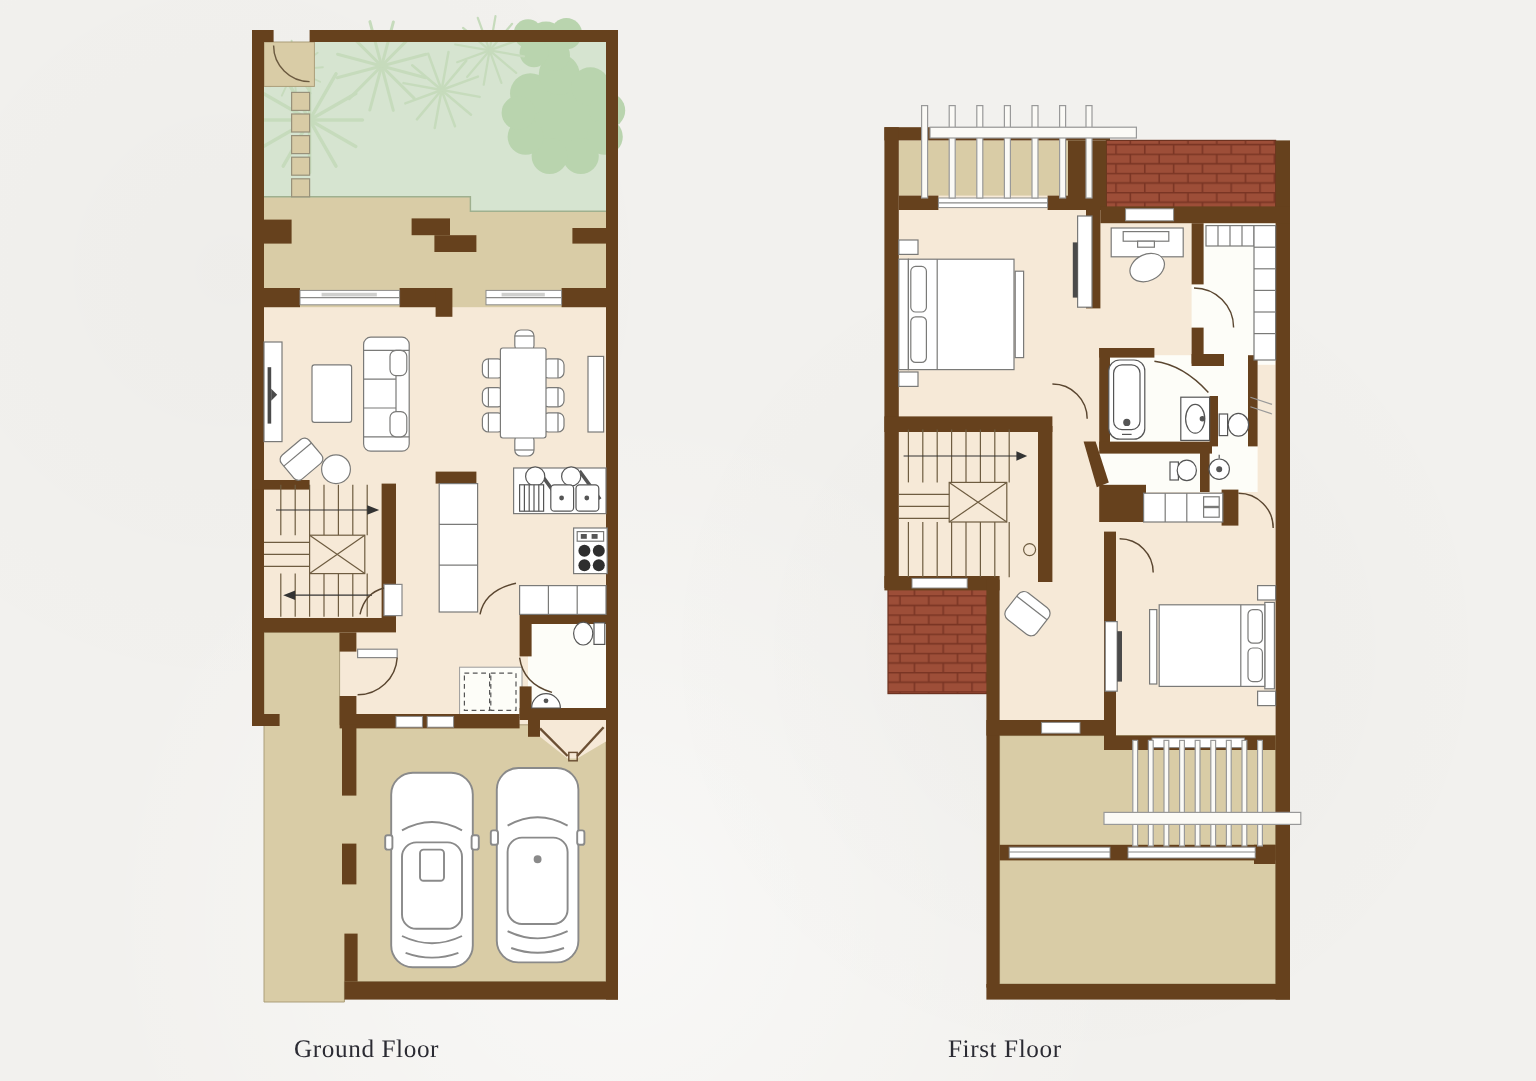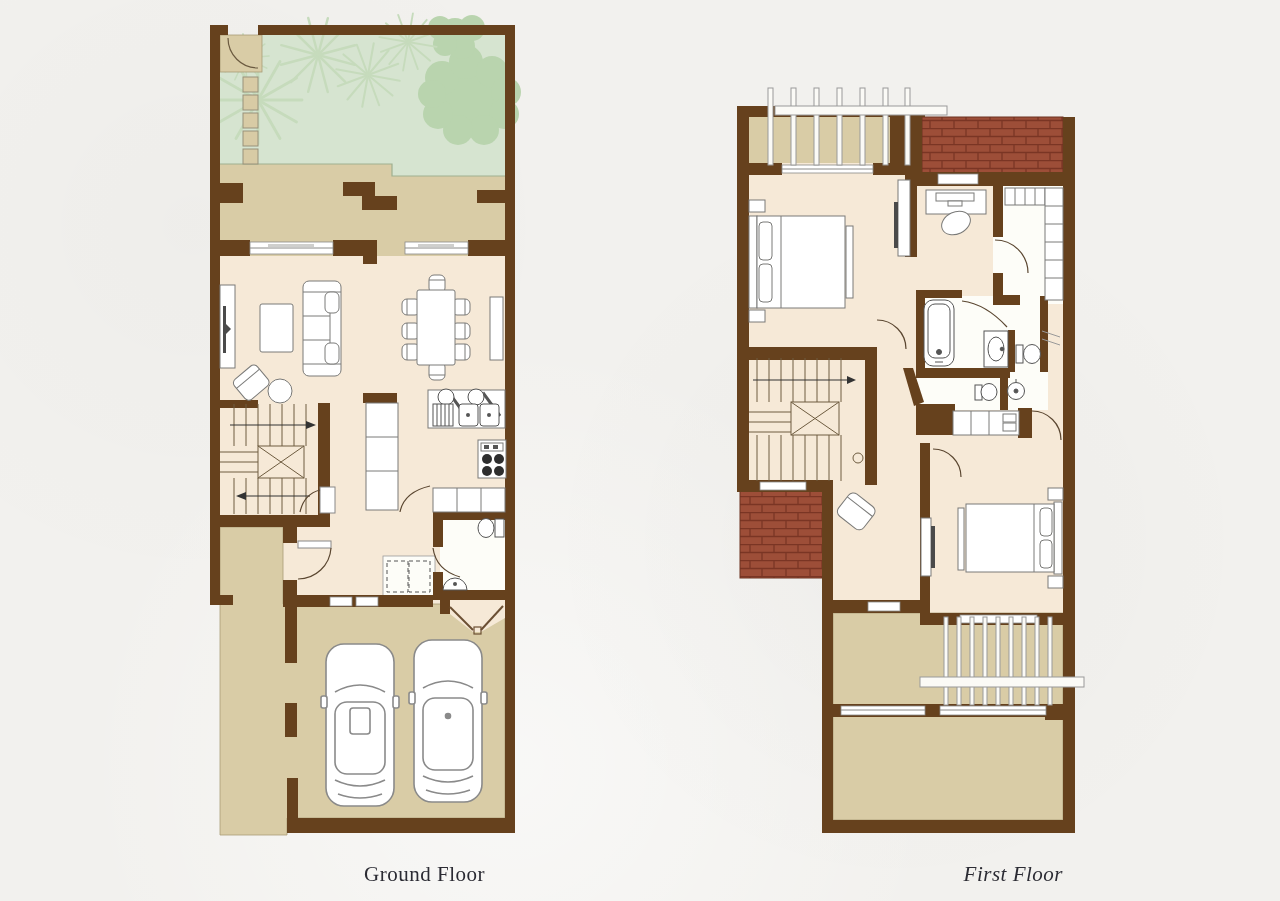--- a/index.html
+++ b/index.html
@@ -7,25 +7,25 @@
     position:relative;width:1280px;height:901px;overflow:hidden;
     background:
       radial-gradient(circle at 15% 25%, rgba(0,0,0,0.015), transparent 30%),
       radial-gradient(circle at 70% 60%, rgba(0,0,0,0.02), transparent 35%),
       radial-gradient(circle at 40% 85%, rgba(255,255,255,0.5), transparent 40%),
       #f2f1ee;
     font-family:"Liberation Serif", serif;
   }
   .plan-svg{position:absolute;left:0;top:0;}
   .floor-label{
-    position:absolute;top:862px;width:240px;text-align:right;
+    position:absolute;top:862px;width:240px;text-align:left;
     font-size:21px;letter-spacing:0.5px;color:#2b2b33;
   }
   #label-ground{left:245px;}
-  #label-first{left:823px;font-style:italic;}
+  #label-first{left:790px;}
 </style>
 </head>
 <body>
 
 <div class="canvas">
 <svg class="plan-svg" width="1280" height="901" viewBox="0 0 1280 901">
   <defs>
     <pattern id="brickpat" width="24" height="16" patternUnits="userSpaceOnUse">
       <rect width="24" height="16" fill="#9d4e38"></rect>
       <path d="M0,0.5 H24 M0,8.5 H24" stroke="#7a3524" stroke-width="1.3"></path>

